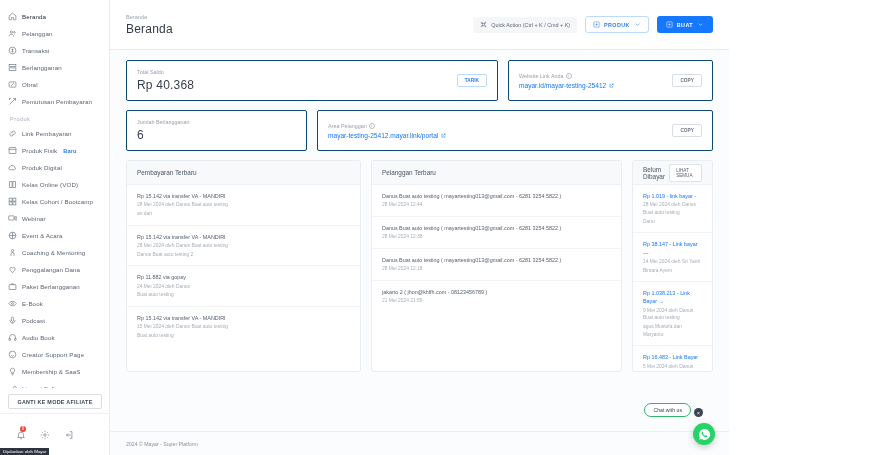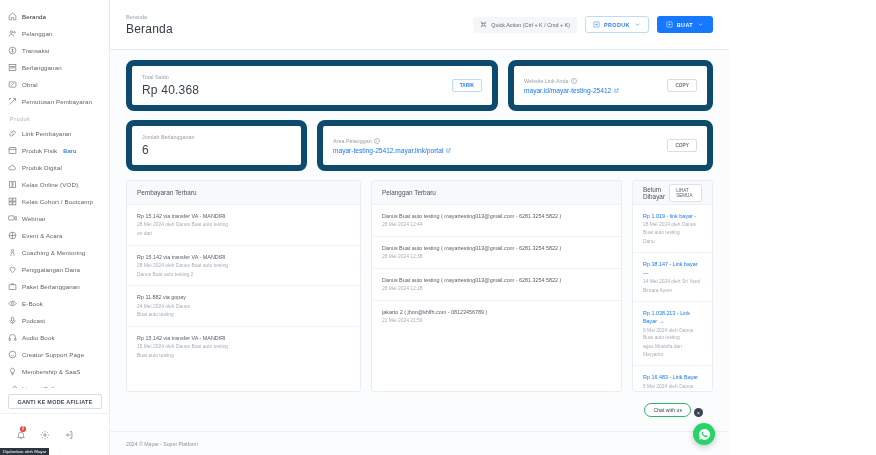--- a/index.html
+++ b/index.html
@@ -84,21 +84,21 @@
     font-size: 5.4px; display: flex; align-items: center; gap: 4px;
     padding: 0 9px; letter-spacing: .4px; font-weight: 600;
   }
   .btn-ghost svg, .btn-primary svg { width: 7px; height: 7px; display: block; }
   .cv { opacity: .85; }
 
   .content { flex: 1; padding: 10px 16px 0 16px; overflow: hidden; }
 
   .row { display: flex; gap: 10px; margin-bottom: 9px; }
   .card {
-    background: #fff; border: 6px solid #0c4a6e; border-radius: 8px;
+    background: #fff; border: 1px solid #0c4a6e; border-radius: 2px;
     padding: 8px 10px; display: flex; align-items: center; justify-content: space-between;
   }
   .card-label { font-size: 5.4px; color: #99a1ad; margin-bottom: 3px; display: flex; align-items: center; gap: 2px; }
   .card-value { font-size: 12px; color: #3a4250; letter-spacing: .2px; }
   .card-link { font-size: 6.6px; color: #1677ff; display: flex; align-items: center; gap: 3px; }
   .card-link svg { width: 5px; height: 5px; display: block; }
   .mini-btn {
     border: 1px solid #bcdafc; color: #2f80ed; border-radius: 2px;
     font-size: 4.8px; padding: 3px 7px; background: #fff; font-weight: 600;
   }

